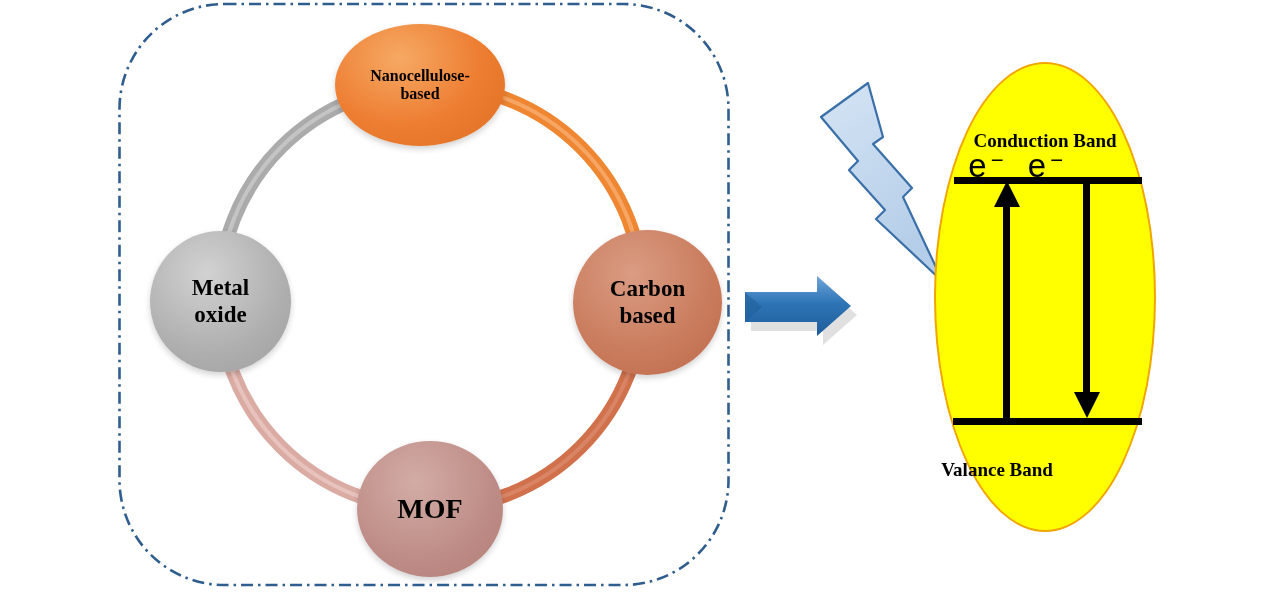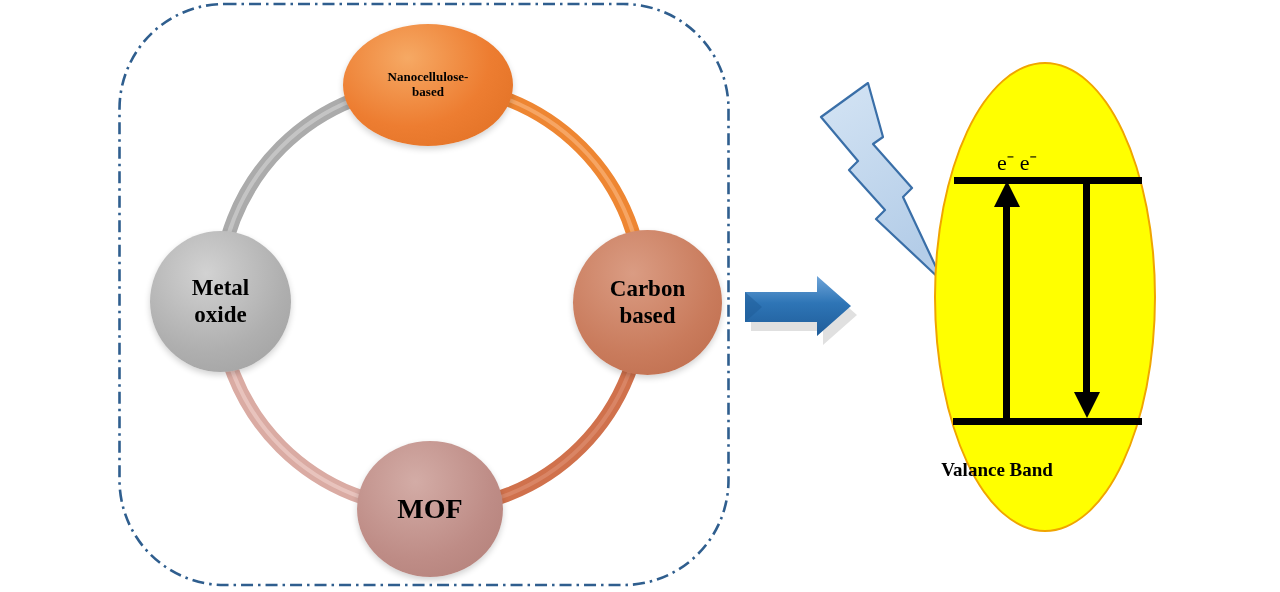--- a/index.html
+++ b/index.html
@@ -7,21 +7,21 @@
     position:relative;width:1280px;height:592px;background:#ffffff;overflow:hidden;
     font-family:"Liberation Serif", serif;
   }
   .bg-svg{position:absolute;left:0;top:0;width:1280px;height:592px;}
   .node{
     position:absolute;border-radius:50%;display:flex;align-items:center;justify-content:center;
     text-align:center;font-weight:bold;color:#000;
   }
   .node .lbl{white-space:pre-line;line-height:1.15;}
   .node-top{
-    left:343px;top:24px;width:170px;height:122px;font-size:13px;
+    left:335px;top:24px;width:170px;height:122px;font-size:16px;
     background:radial-gradient(ellipse at 38% 28%, #F6A964 0%, #ED7D31 55%, #DE6E22 100%);
     box-shadow:0 3px 6px rgba(0,0,0,0.18);
   }
   .node-center{
     left:305px;top:162px;width:266px;height:262px;font-size:26px;color:#17375E;
     background:radial-gradient(circle at 42% 32%, #8FBCE4 0%, #5B9BD5 55%, #4E8EC9 100%);
     box-shadow:0 4px 9px rgba(0,0,0,0.20);
   }
   .node-left{
     left:150px;top:231px;width:141px;height:141px;font-size:23px;
@@ -38,21 +38,21 @@
     background:radial-gradient(circle at 40% 30%, #D3ACA6 0%, #BE8C86 60%, #B17E77 100%);
     box-shadow:0 3px 6px rgba(0,0,0,0.18);
     text-align:center;
   }
   .band-ellipse{
     position:absolute;left:934px;top:62px;width:222px;height:470px;border-radius:50%;
     background:#FFFF00;border:2px solid #F0A500;box-sizing:border-box;
   }
   .band-text{position:absolute;text-align:center;color:#000;}
   .cond-label{left:934px;top:130px;width:222px;font-size:19px;font-weight:bold;}
-  .electrons{left:906px;top:146px;width:222px;font-size:22px;font-family:Liberation Serif, serif;}
+  .electrons{left:906px;top:146px;width:222px;font-size:33px;font-family:Liberation Mono, monospace;}
   .holes{left:936px;top:424px;width:222px;font-size:28px;font-family:"Liberation Sans",sans-serif;}
   .val-label{left:886px;top:459px;width:222px;font-size:19px;font-weight:bold;}
   .band-line{position:absolute;background:#000;height:7px;}
   .cond-line{left:954px;top:177px;width:188px;}
   .val-line{left:953px;top:418px;width:189px;}
   .arrow-shaft{position:absolute;width:7px;background:#000;}
   .up-shaft{left:1003px;top:203px;height:219px;}
   .down-shaft{left:1083px;top:184px;height:210px;}
   .tri{position:absolute;width:0;height:0;}
   .up-head{left:994px;top:181px;border-left:13px solid transparent;border-right:13px solid transparent;border-bottom:26px solid #000;}
@@ -109,20 +109,21 @@
   <div class="node node-bottom">
     <span class="lbl">MOF</span>
   </div>
   <div class="node node-left">
     <span class="lbl">Metal
 oxide</span>
   </div>
 
   <div class="band-ellipse"></div>
 
+  <div class="band-text cond-label">Conduction Band</div>
   <div class="band-text electrons">e⁻ e⁻</div>
 
   <div class="band-line cond-line"></div>
   <div class="band-line val-line"></div>
 
   <div class="tri up-head"></div>
   <div class="arrow-shaft up-shaft"></div>
   <div class="arrow-shaft down-shaft"></div>
   <div class="tri down-head"></div>
 

